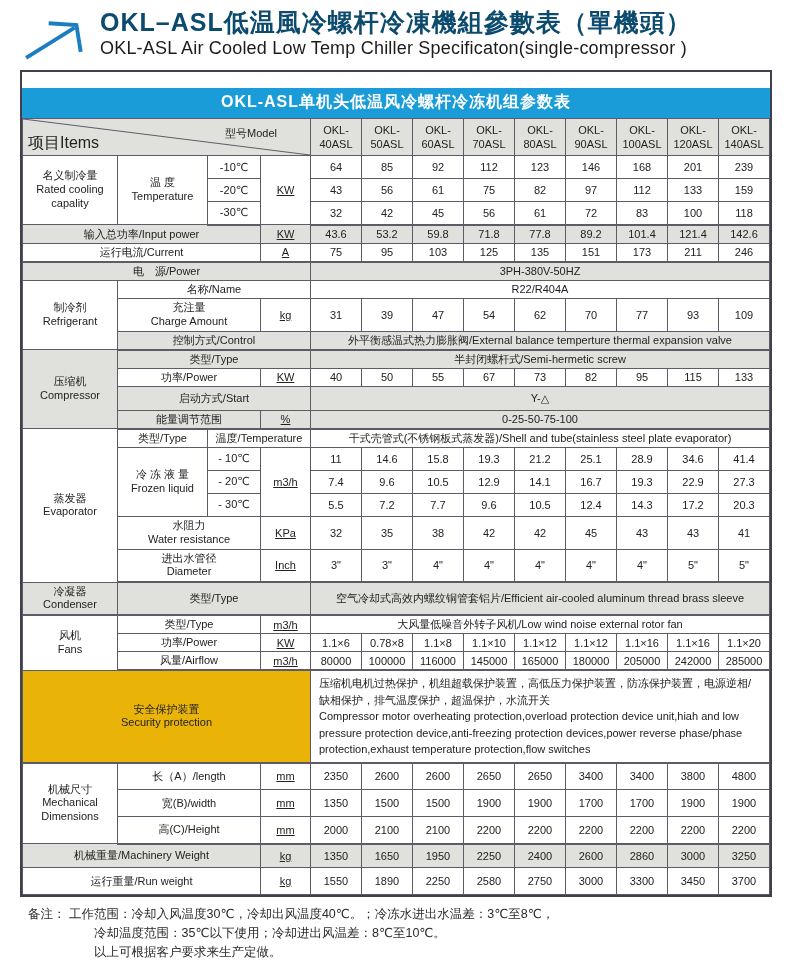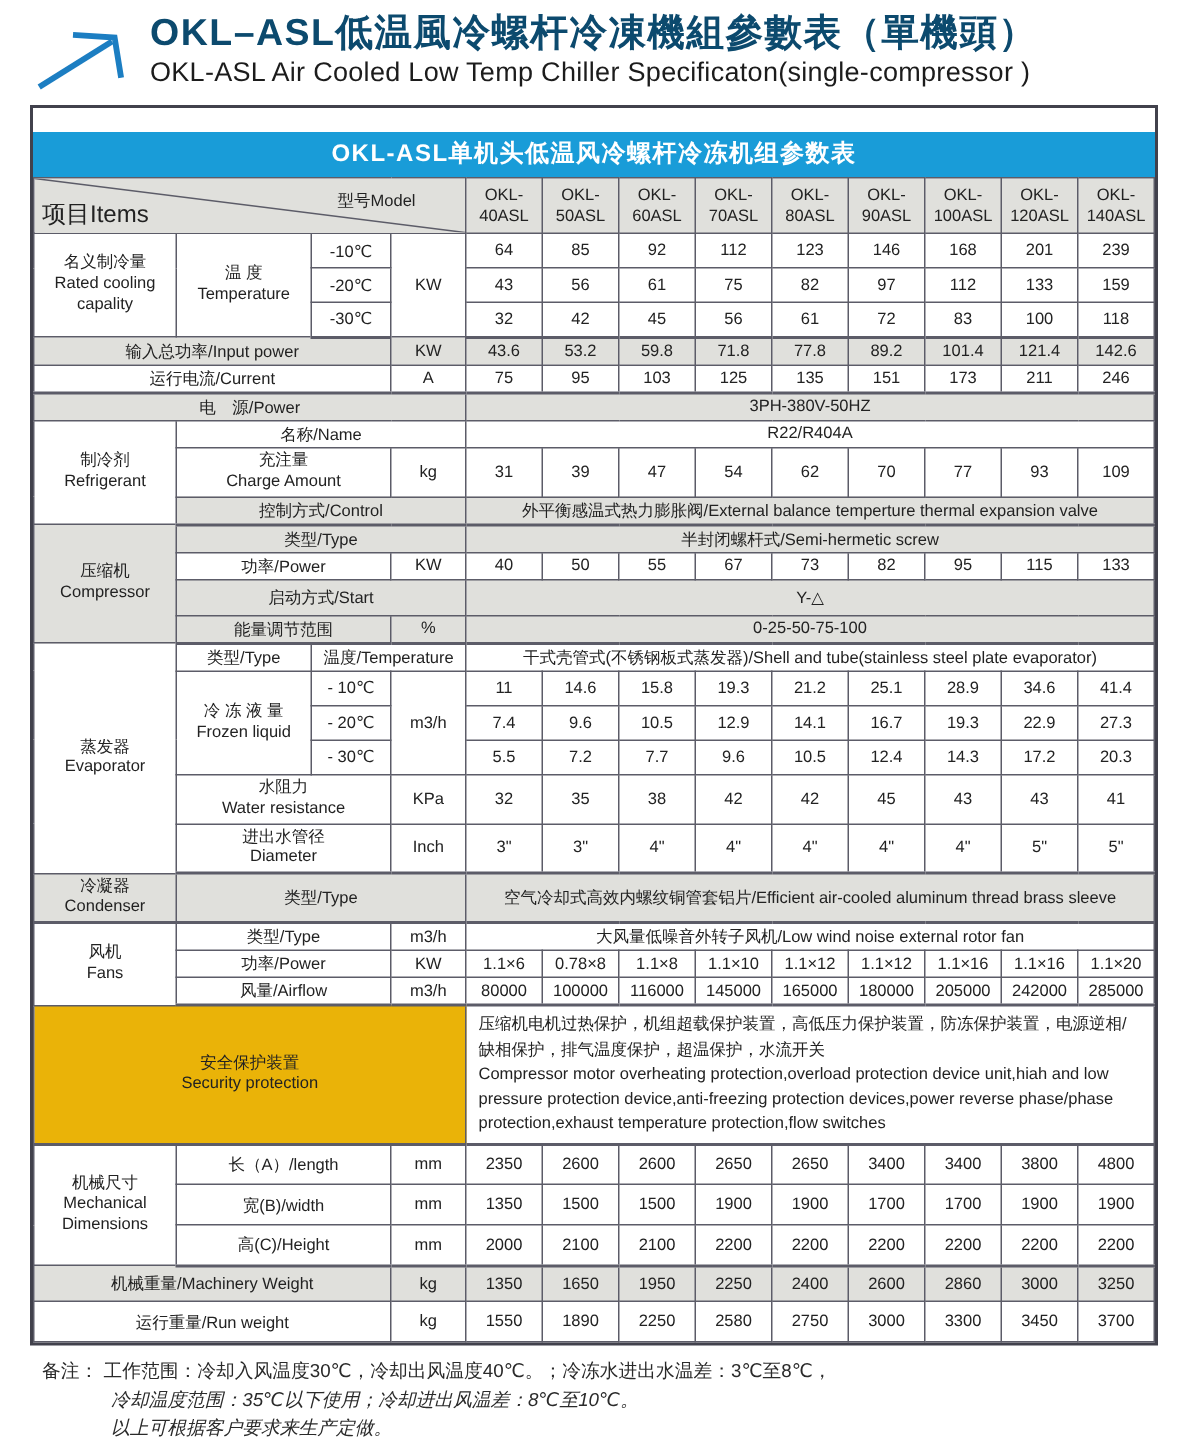--- a/index.html
+++ b/index.html
@@ -14,35 +14,35 @@
   .titles .cn{font-size:25px;font-weight:bold;letter-spacing:1px;color:#0c4a6e;line-height:1.15;}
   .titles .en{font-size:18px;color:#1c1c1c;margin-top:1px;letter-spacing:0.2px;}
   
   .table-wrap{margin:4px 18px 0 20px;border:2px solid #41414c;}
   .banner{background:#199cd8;color:#fff;text-align:center;font-size:16px;font-weight:bold;
           padding:4px 0 5px 0;letter-spacing:1px;margin-top:16px;}
   table{border-collapse:collapse;table-layout:fixed;width:100%;font-size:11px;}
   td{border:1px solid #5c5c68;text-align:center;vertical-align:middle;padding:1px 2px;color:#222;}
   tr.g>td{background:#e0e0dc;}
   td.g{background:#eab308;}
-  td.unit{font-size:11px;}
+  td.unit{font-size:11px;text-decoration:underline;}
   .two>div{line-height:1.25;}
   .mh{white-space:pre-line;line-height:1.3;}
   .left{text-align:left;padding:4px 8px 4px 8px;line-height:1.5;font-size:11px;}
   .r37{height:37px;} .r33{height:33px;} .r27{height:27px;} .r24{height:24px;}
   .r23{height:23px;} .r18{height:18px;} .r17{height:17px;} .r90{height:90px;}
   tr.bb2>td{border-bottom-width:2px;}
   
   .diag{position:relative;padding:0;}
   .diag svg{position:absolute;left:0;top:0;width:100%;height:100%;display:block;}
   .diag .items{position:absolute;left:5px;bottom:1px;font-size:16px;}
   .diag .model{position:absolute;right:33px;top:7px;font-size:11px;}
   
   .notes{margin:8px 0 0 28px;font-size:12.5px;line-height:1.5;color:#2a2a2a;}
-  .notes .ind{margin-left:46px;font-style:italic;}
+  .notes .ind{margin-left:66px;}
 </style>
 </head>
 <body>
 
 <div class="page-header">
   <div class="logo">
     <svg width="78" height="52" viewBox="0 0 90 60">
       <path d="M14 53 L70 18" stroke="#1c7ec2" stroke-width="4.5" fill="none"></path>
       <path d="M40 13 L72 15 L77 46" stroke="#1c7ec2" stroke-width="4.5" fill="none" stroke-linejoin="miter"></path>
     </svg>

